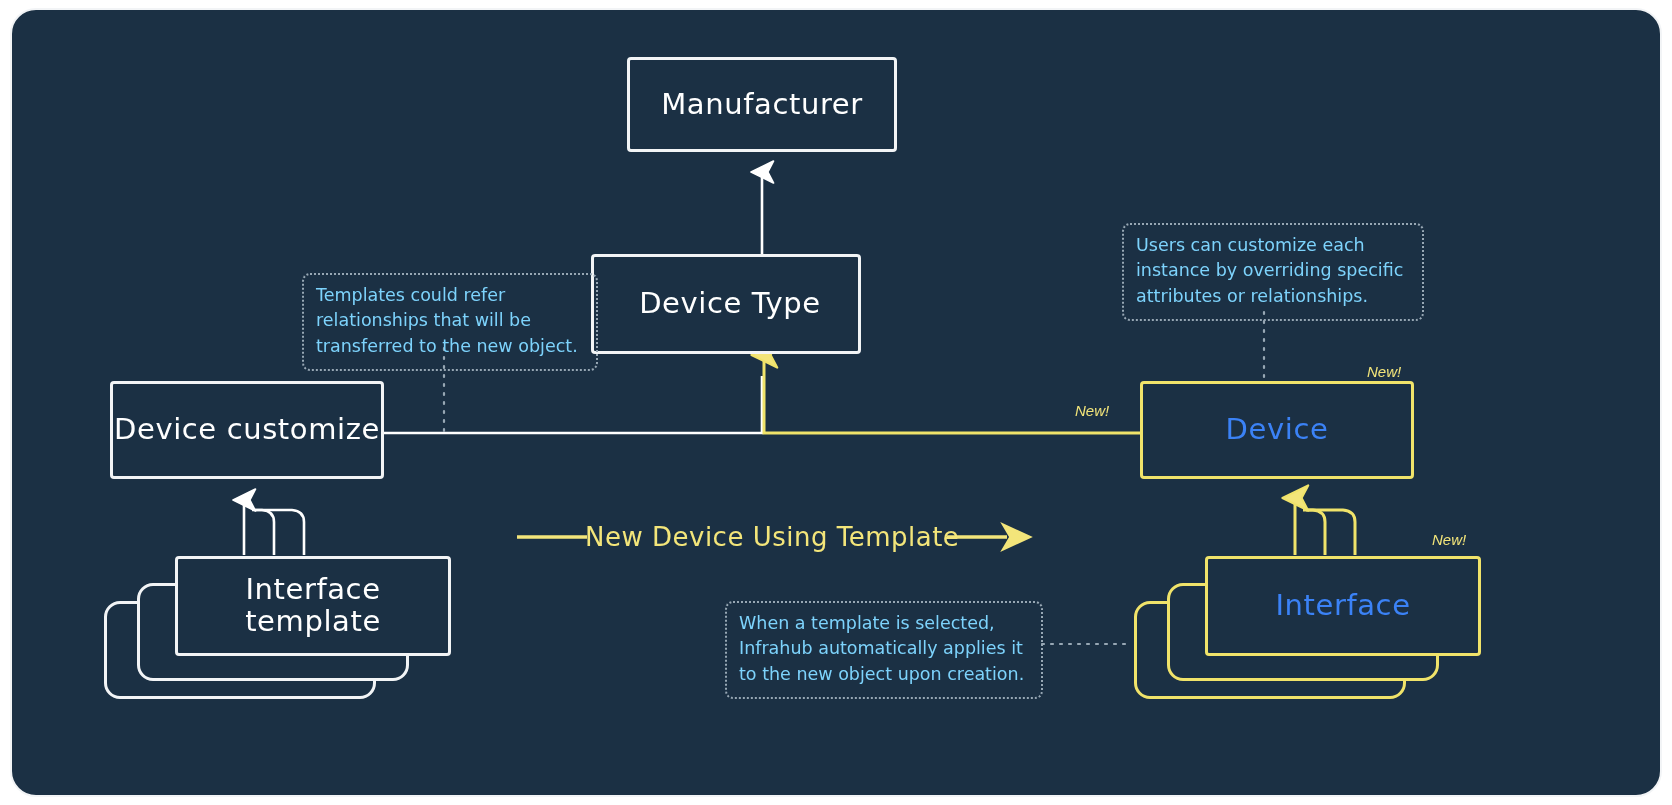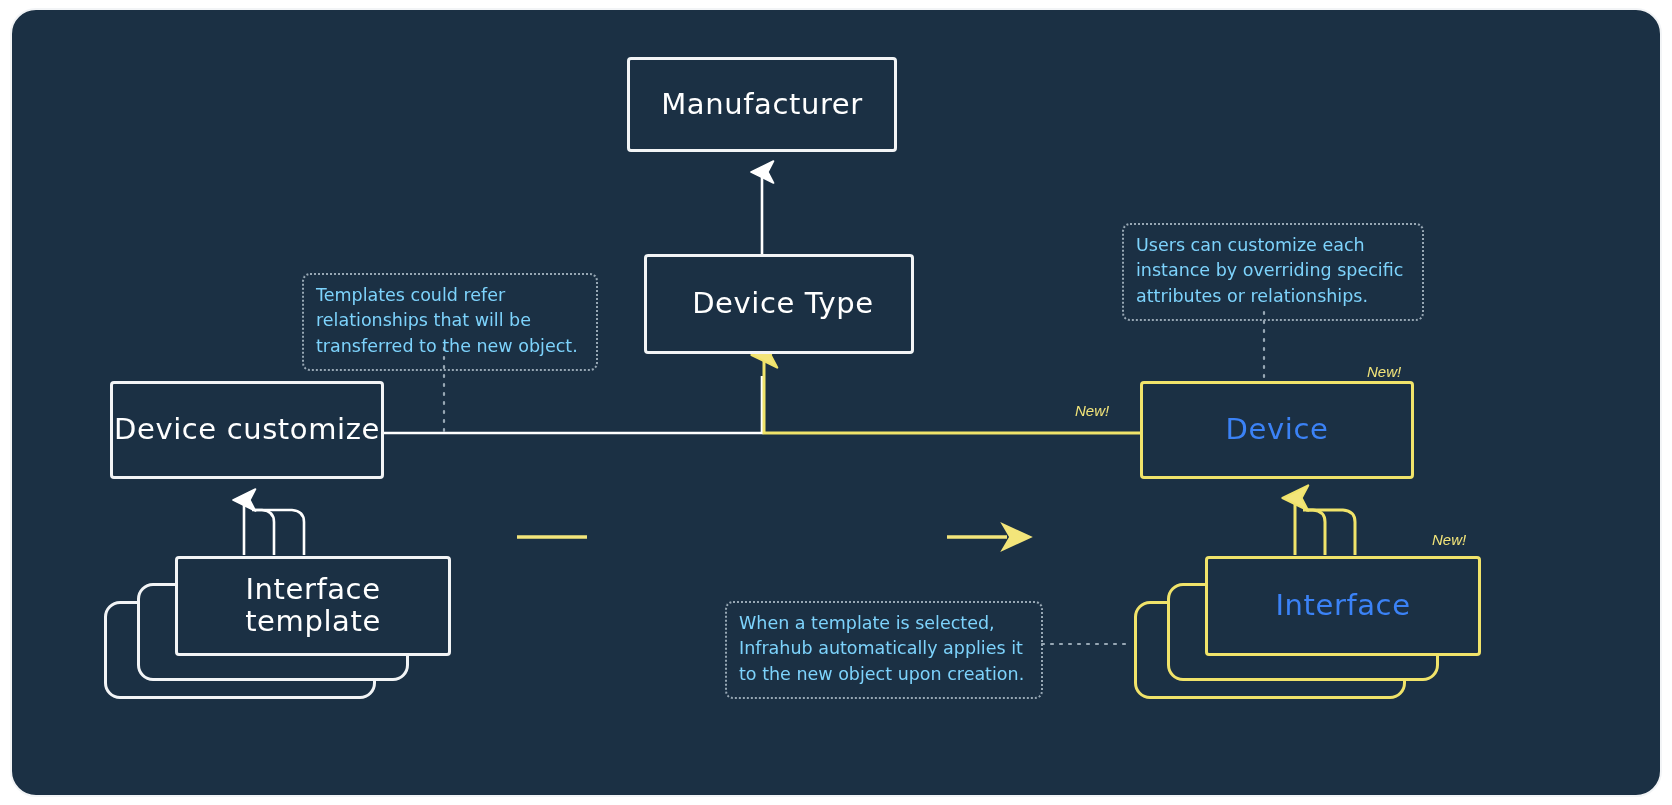--- a/index.html
+++ b/index.html
@@ -151,21 +151,21 @@
 
       <g>
         <path d="M1030,634 L1118,634" stroke="#97a7b4" stroke-width="2.2" fill="none" stroke-dasharray="2 7" stroke-linecap="round"></path>
       </g>
     </svg>
 
     <div class="node white" style="left:615px; top:47px; width:270px; height:95px;">
       <span class="node-label">Manufacturer</span>
     </div>
 
-    <div class="node white" style="left:632px; top:244px; width:270px; height:100px;padding-left:8px;">
+    <div class="node white" style="left:579px; top:244px; width:270px; height:100px;padding-left:8px;">
       <span class="node-label">Device Type</span>
     </div>
 
     <div class="node white" style="left:98px; top:371px; width:274px; height:98px;">
       <span class="node-label">Device customize</span>
     </div>
 
     <div class="stack-ghost white" style="left:92px; top:591px; width:272px; height:98px;"></div>
     <div class="stack-ghost white" style="left:125px; top:573px; width:272px; height:98px;"></div>
     <div class="node white" style="left:163px; top:546px; width:276px; height:100px;">
@@ -179,20 +179,21 @@
     <div class="stack-ghost yellow" style="left:1122px; top:591px; width:272px; height:98px;"></div>
     <div class="stack-ghost yellow" style="left:1155px; top:573px; width:272px; height:98px;"></div>
     <div class="node yellow" style="left:1193px; top:546px; width:276px; height:100px;">
       <span class="node-label">Interface</span>
     </div>
 
     <div class="edge-label" style="left:1355px; top:353px;">New!</div>
     <div class="edge-label" style="left:1420px; top:521px;">New!</div>
     <div class="edge-label" style="left:1063px; top:392px;">New!</div>
 
+    <div class="flow-label" style="left:573px; top:512px;">New Device Using Template</div>
 
     <div class="note" style="left:290px; top:263px; width:296px;">Templates could refer
 relationships that will be
 transferred to the new object.</div>
 
     <div class="note" style="left:1110px; top:213px; width:302px;">Users can customize each
 instance by overriding specific
 attributes or relationships.</div>
 
     <div class="note" style="left:713px; top:591px; width:318px;">When a template is selected,

